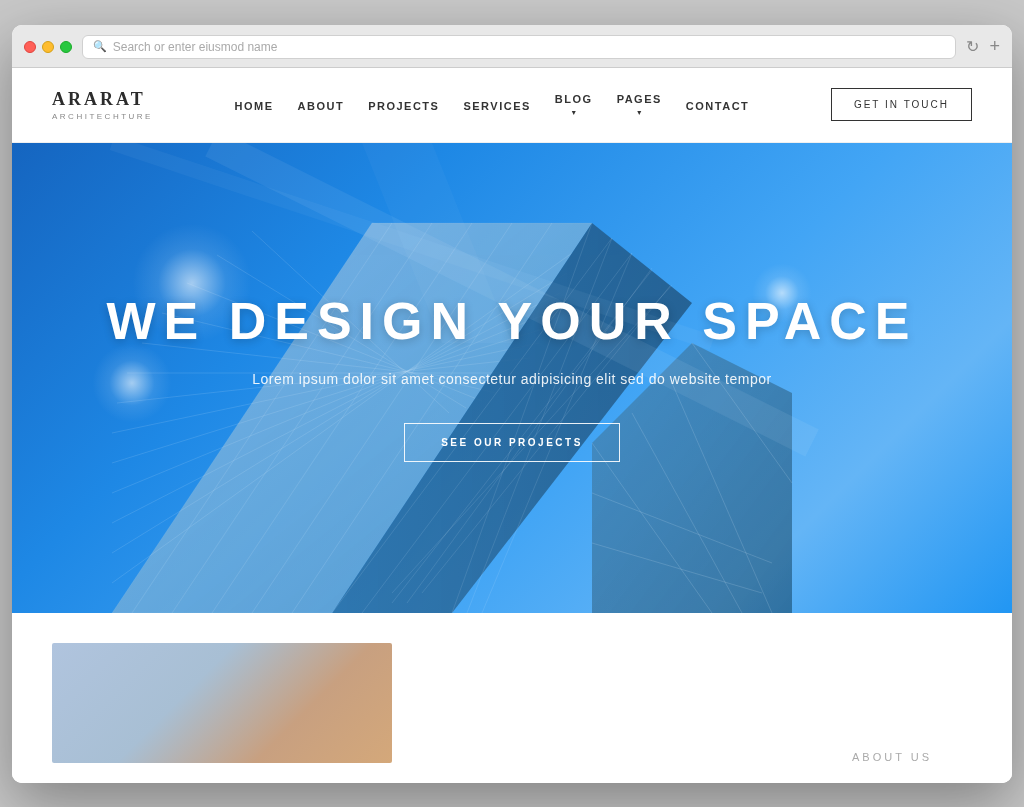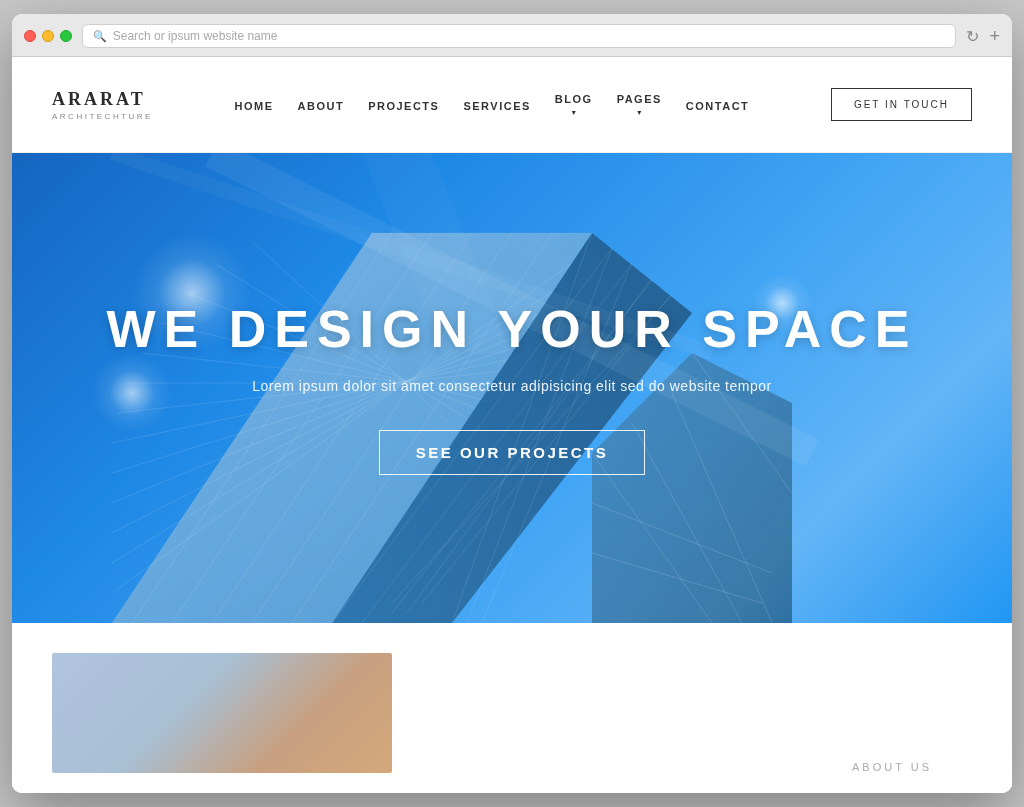--- a/index.html
+++ b/index.html
@@ -88,21 +88,21 @@
       background: #fff;
       overflow: hidden;
     }
 
     
     .navbar {
       display: flex;
       align-items: center;
       justify-content: space-between;
       padding: 0 40px;
-      height: 96px;
+      height: 75px;
       background: #fff;
       border-bottom: 1px solid #f0f0f0;
     }
 
     .brand {
       display: flex;
       flex-direction: column;
       align-items: flex-start;
     }
 
@@ -206,21 +206,21 @@
       font-size: 14px;
       color: rgba(255,255,255,0.9);
       letter-spacing: 0.5px;
       margin-bottom: 36px;
       font-weight: 300;
     }
 
     .hero-cta {
       border: 1.5px solid rgba(255,255,255,0.9);
       padding: 13px 36px;
-      font-size: 15px;
+      font-size: 10px;
       font-weight: 700;
       letter-spacing: 2.5px;
       color: #fff;
       text-transform: uppercase;
       cursor: pointer;
       background: transparent;
     }
 
     
     .below-hero {
@@ -295,21 +295,21 @@
 <div class="browser-window">
 
   <div class="browser-chrome">
     <div class="traffic-lights">
       <div class="traffic-light tl-red"></div>
       <div class="traffic-light tl-yellow"></div>
       <div class="traffic-light tl-green"></div>
     </div>
     <div class="address-bar">
       <span class="address-bar-icon">🔍</span>
-      <span class="address-bar-text">Search or ipsum website name</span>
+      <span class="address-bar-text">Search or enter eiusmod name</span>
     </div>
     <span class="browser-refresh">↻</span>
     <span class="browser-new-tab">+</span>
   </div>
 
   <div class="website">
 
     <nav class="navbar">
       <div class="brand">
         <span class="brand-name">ARARAT</span>

